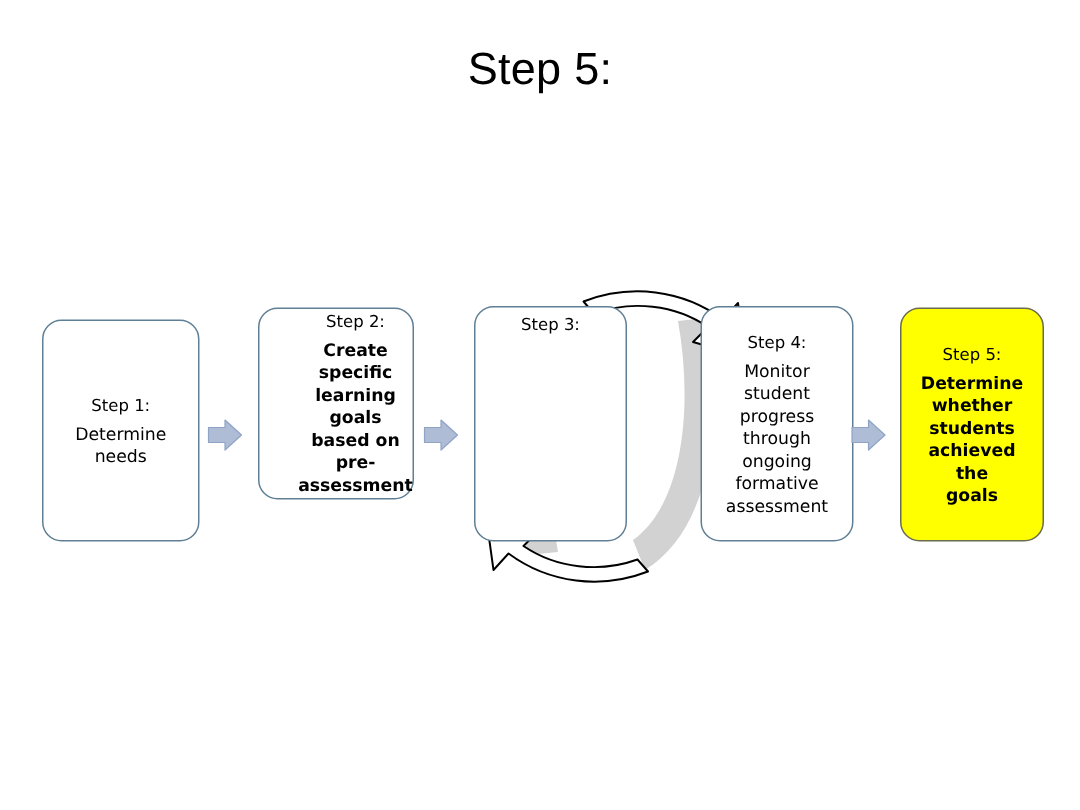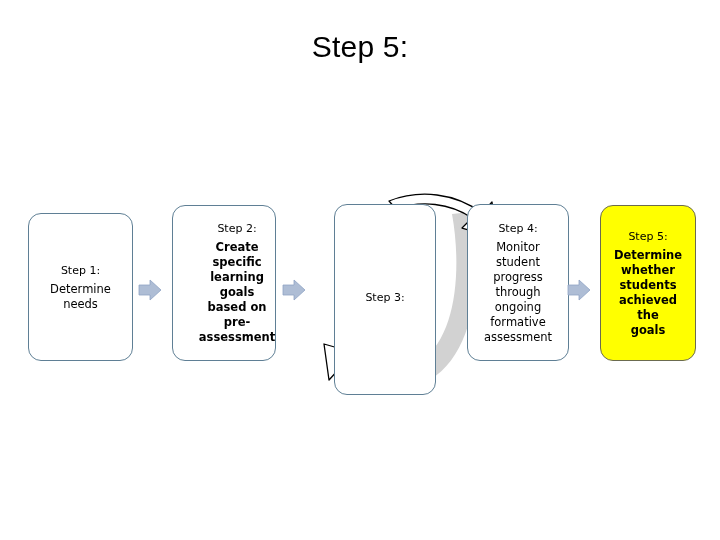--- a/index.html
+++ b/index.html
@@ -80,22 +80,22 @@
     font-family: "DejaVu Sans", sans-serif;
     font-size: 11.5px;
     line-height: 15px;
     font-weight: 700;
     color: #000000;
   }
   .step-body.light { font-weight: 400; text-align: center; }
 
   
   #step-1 { left: 28px;  top: 53px;  width: 105px; height: 148px; }
-  #step-2 { left: 172px; top: 45px;  width: 104px; height: 156px; padding-left: 32px; }
-  #step-3 { left: 334px; top: 44px;  width: 102px; height: 191px; }
+  #step-2 { left: 172px; top: 45px;  width: 104px; height: 128px; padding-left: 32px; }
+  #step-3 { left: 316px; top: 44px;  width: 102px; height: 157px; justify-content: space-between; }
   #step-4 { left: 467px; top: 44px;  width: 102px; height: 157px; }
   #step-5 { left: 600px; top: 45px;  width: 96px;  height: 156px; }
 
   
   .connector {
     position: absolute;
     width: 26px;
     height: 26px;
     z-index: 4;
   }

